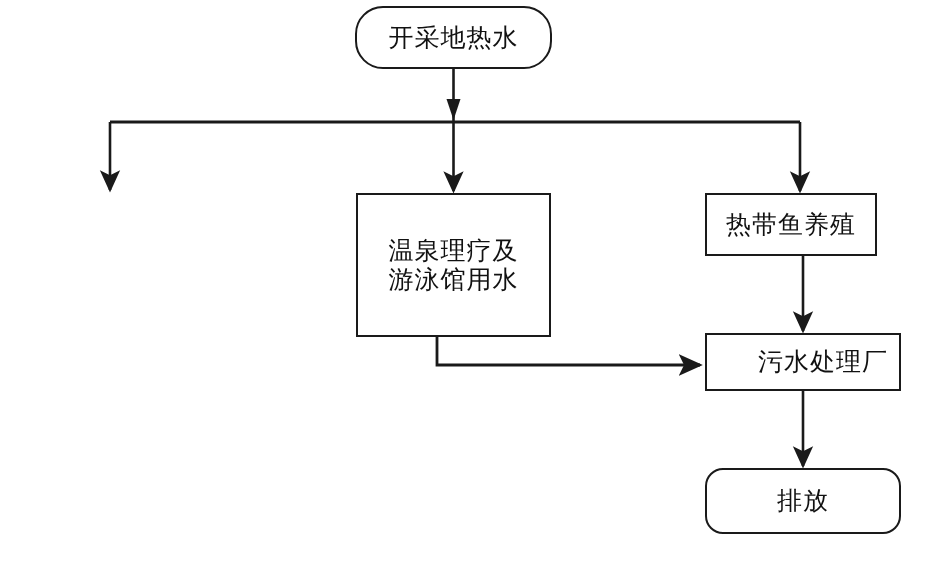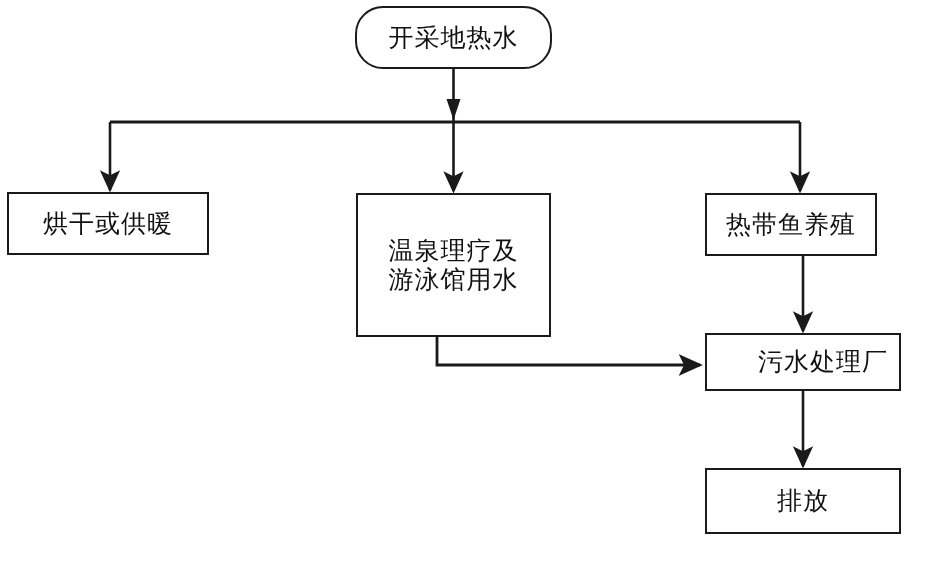--- a/index.html
+++ b/index.html
@@ -44,21 +44,21 @@
     color: #111111;
     letter-spacing: 1px;
     white-space: pre-line;
     font-weight: 400;
   }
   #node-extract      { left: 355px; top: 6px;   width: 197px; height: 63px; border-radius: 28px; }
   #node-drying       { left: 7px;   top: 192px; width: 202px; height: 63px; }
   #node-spa          { left: 356px; top: 193px; width: 195px; height: 144px; }
   #node-fish         { left: 705px; top: 193px; width: 172px; height: 63px; }
   #node-sewage       { left: 705px; top: 333px; width: 196px; height: 58px; padding-left: 40px; }
-  #node-discharge    { left: 705px; top: 468px; width: 196px; height: 66px; }
+  #node-discharge    { left: 705px; top: 468px; width: 196px; height: 66px; border-radius: 18px; }
 </style>
 </head>
 <body>
 
 <div id="flow-root">
 
   <svg id="edge-layer" viewBox="0 0 950 580" width="950" height="580" xmlns="http://www.w3.org/2000/svg">
     <defs>
       <marker id="arrowhead" markerWidth="9" markerHeight="9" refX="7.6" refY="4.5" orient="auto" markerUnits="strokeWidth">
         <path d="M 0 0.6 L 8.6 4.5 L 0 8.4 L 1.9 4.5 Z" fill="#1a1a1a"></path>
@@ -81,23 +81,20 @@
 
     <path d="M 803 256 L 803 331" fill="none" stroke="#1a1a1a" stroke-width="2.6" marker-end="url(#arrowhead)"></path>
 
     <path d="M 803 391 L 803 466" fill="none" stroke="#1a1a1a" stroke-width="2.6" marker-end="url(#arrowhead)"></path>
   </svg>
 
   <div class="node" id="node-extract">
     <span class="node-label">开采地热水</span>
   </div>
 
-  <div class="node" id="node-drying">
-    <span class="node-label">烘干或供暖</span>
-  </div>
 
   <div class="node" id="node-spa">
     <span class="node-label">温泉理疗及
 游泳馆用水</span>
   </div>
 
   <div class="node" id="node-fish">
     <span class="node-label">热带鱼养殖</span>
   </div>
 

